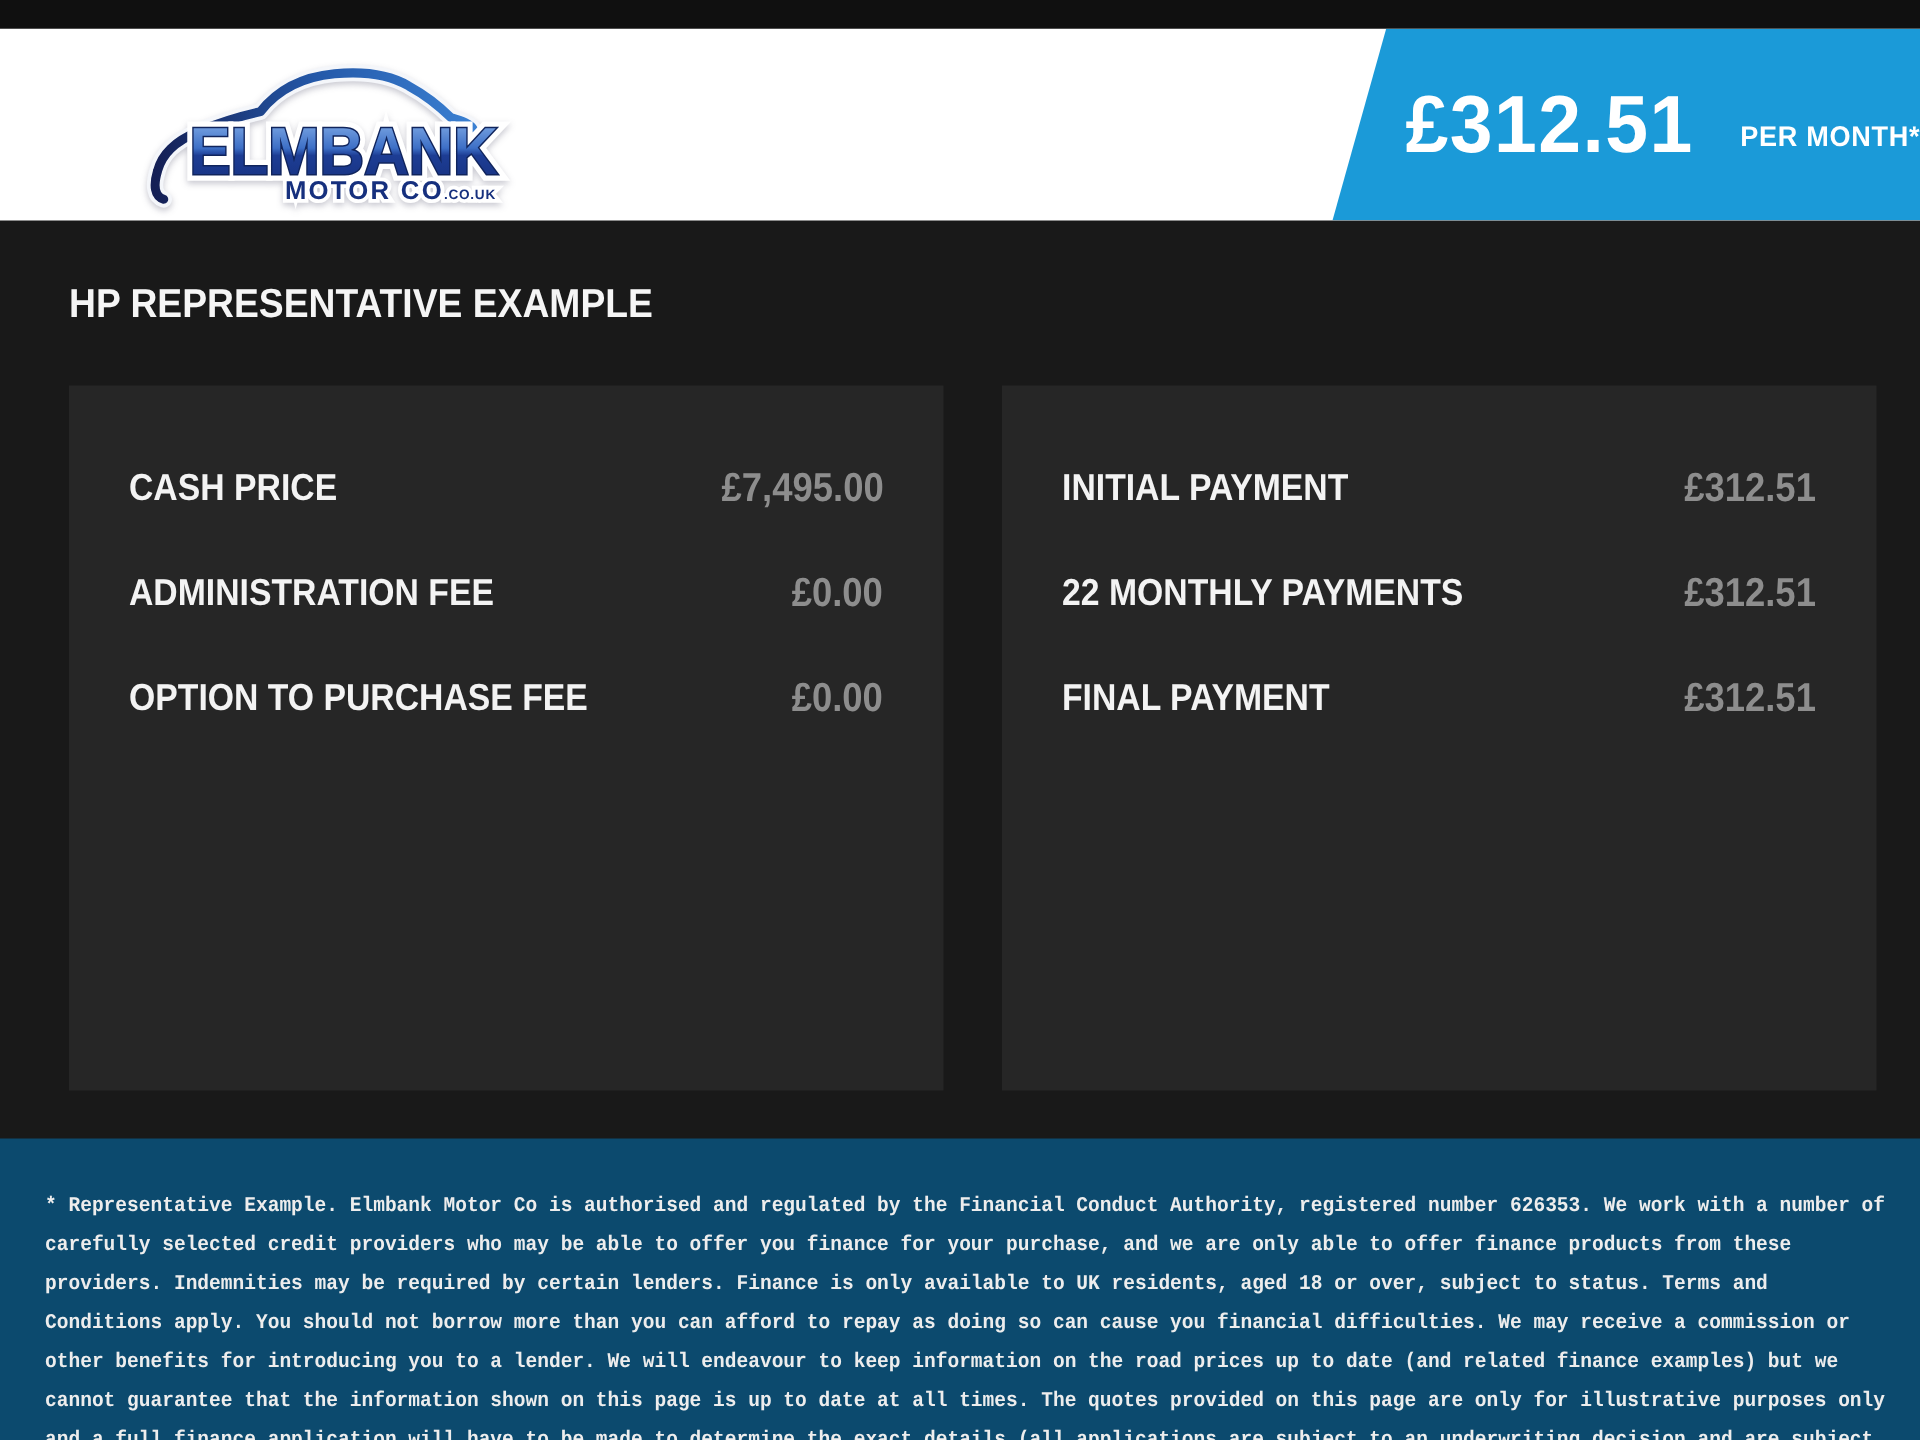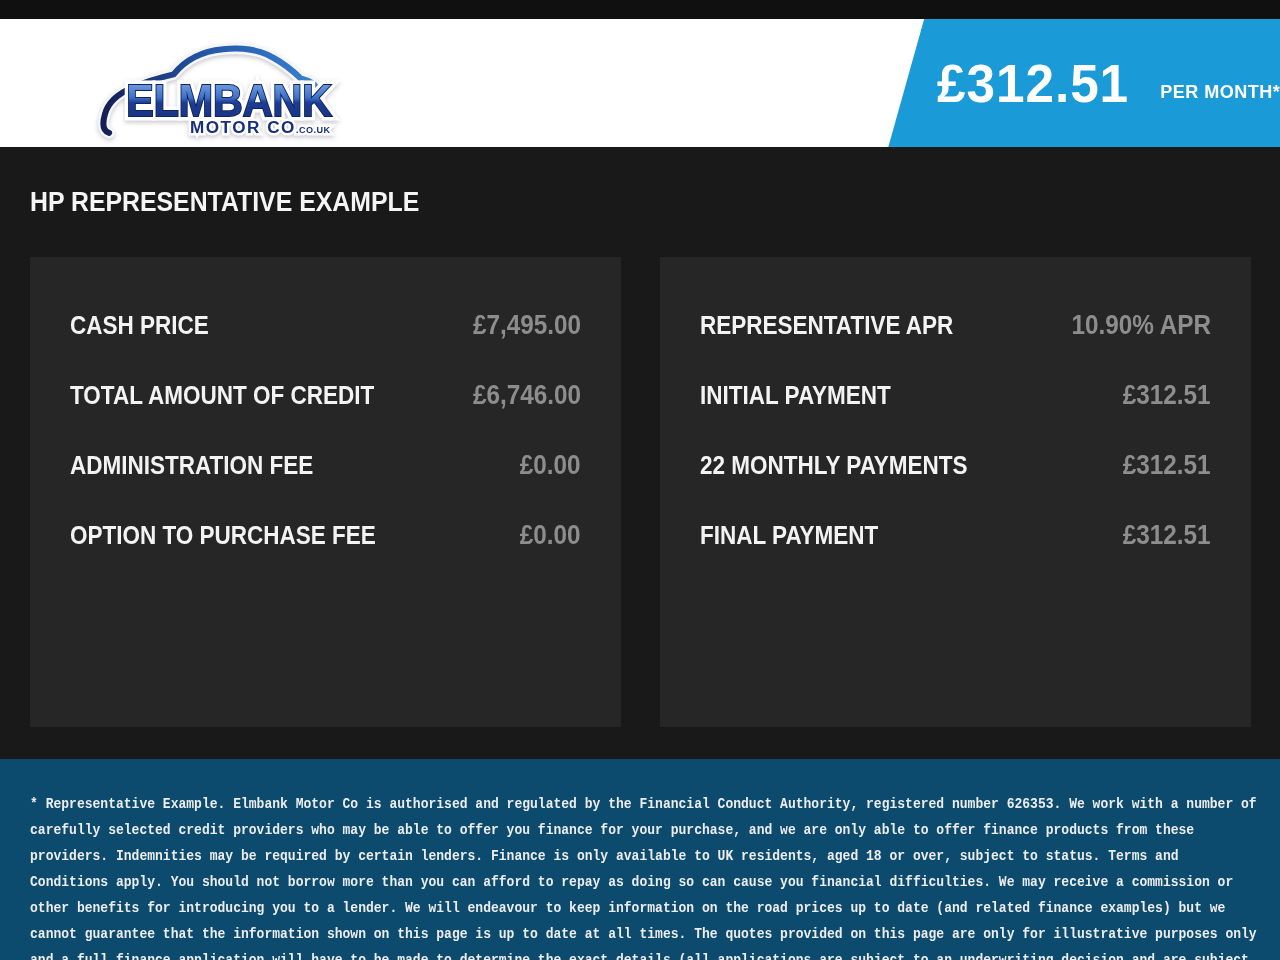--- a/index.html
+++ b/index.html
@@ -28,21 +28,21 @@
   .price-amount{
     font-size:54px; font-weight:700; letter-spacing:1px;
     transform:scaleX(.95); transform-origin:left center;
   }
   .price-per{
     font-size:19px; font-weight:700; letter-spacing:.5px;
     margin-left:18px; transform:translateY(9px) scaleX(.95);
   }
 
   
-  .main{ flex:1 1 auto; position:relative; }
+  .main{ flex:1 1 auto; position:relative;padding-left:16px; }
   .page-title{
     margin:40px 0 0 30px; color:#f5f5f5;
     font-size:27px; font-weight:700; letter-spacing:0;
     transform:scaleX(.92); transform-origin:left center; white-space:nowrap;
   }
   .panels{
     display:flex; gap:39px; margin:39px 29px 0 30px;
   }
   .panel{
     flex:1 1 0; height:470px; background:#262626;
@@ -114,37 +114,29 @@
 
   <main class="main">
     <h1 class="page-title">HP REPRESENTATIVE EXAMPLE</h1>
     <div class="panels">
       <section class="panel">
           <div class="frow">
             <span class="flabel">CASH PRICE</span>
             <span class="fvalue">£7,495.00</span>
           </div>
           <div class="frow">
-            <span class="flabel">TOTAL AMOUNT OF CREDIT</span>
-            <span class="fvalue">£6,746.00</span>
-          </div>
-          <div class="frow">
             <span class="flabel">ADMINISTRATION FEE</span>
             <span class="fvalue">£0.00</span>
           </div>
           <div class="frow">
             <span class="flabel">OPTION TO PURCHASE FEE</span>
             <span class="fvalue">£0.00</span>
           </div>
         </section>
       <section class="panel">
-          <div class="frow">
-            <span class="flabel">REPRESENTATIVE APR</span>
-            <span class="fvalue">10.90% APR</span>
-          </div>
           <div class="frow">
             <span class="flabel">INITIAL PAYMENT</span>
             <span class="fvalue">£312.51</span>
           </div>
           <div class="frow">
             <span class="flabel">22 MONTHLY PAYMENTS</span>
             <span class="fvalue">£312.51</span>
           </div>
           <div class="frow">
             <span class="flabel">FINAL PAYMENT</span>

